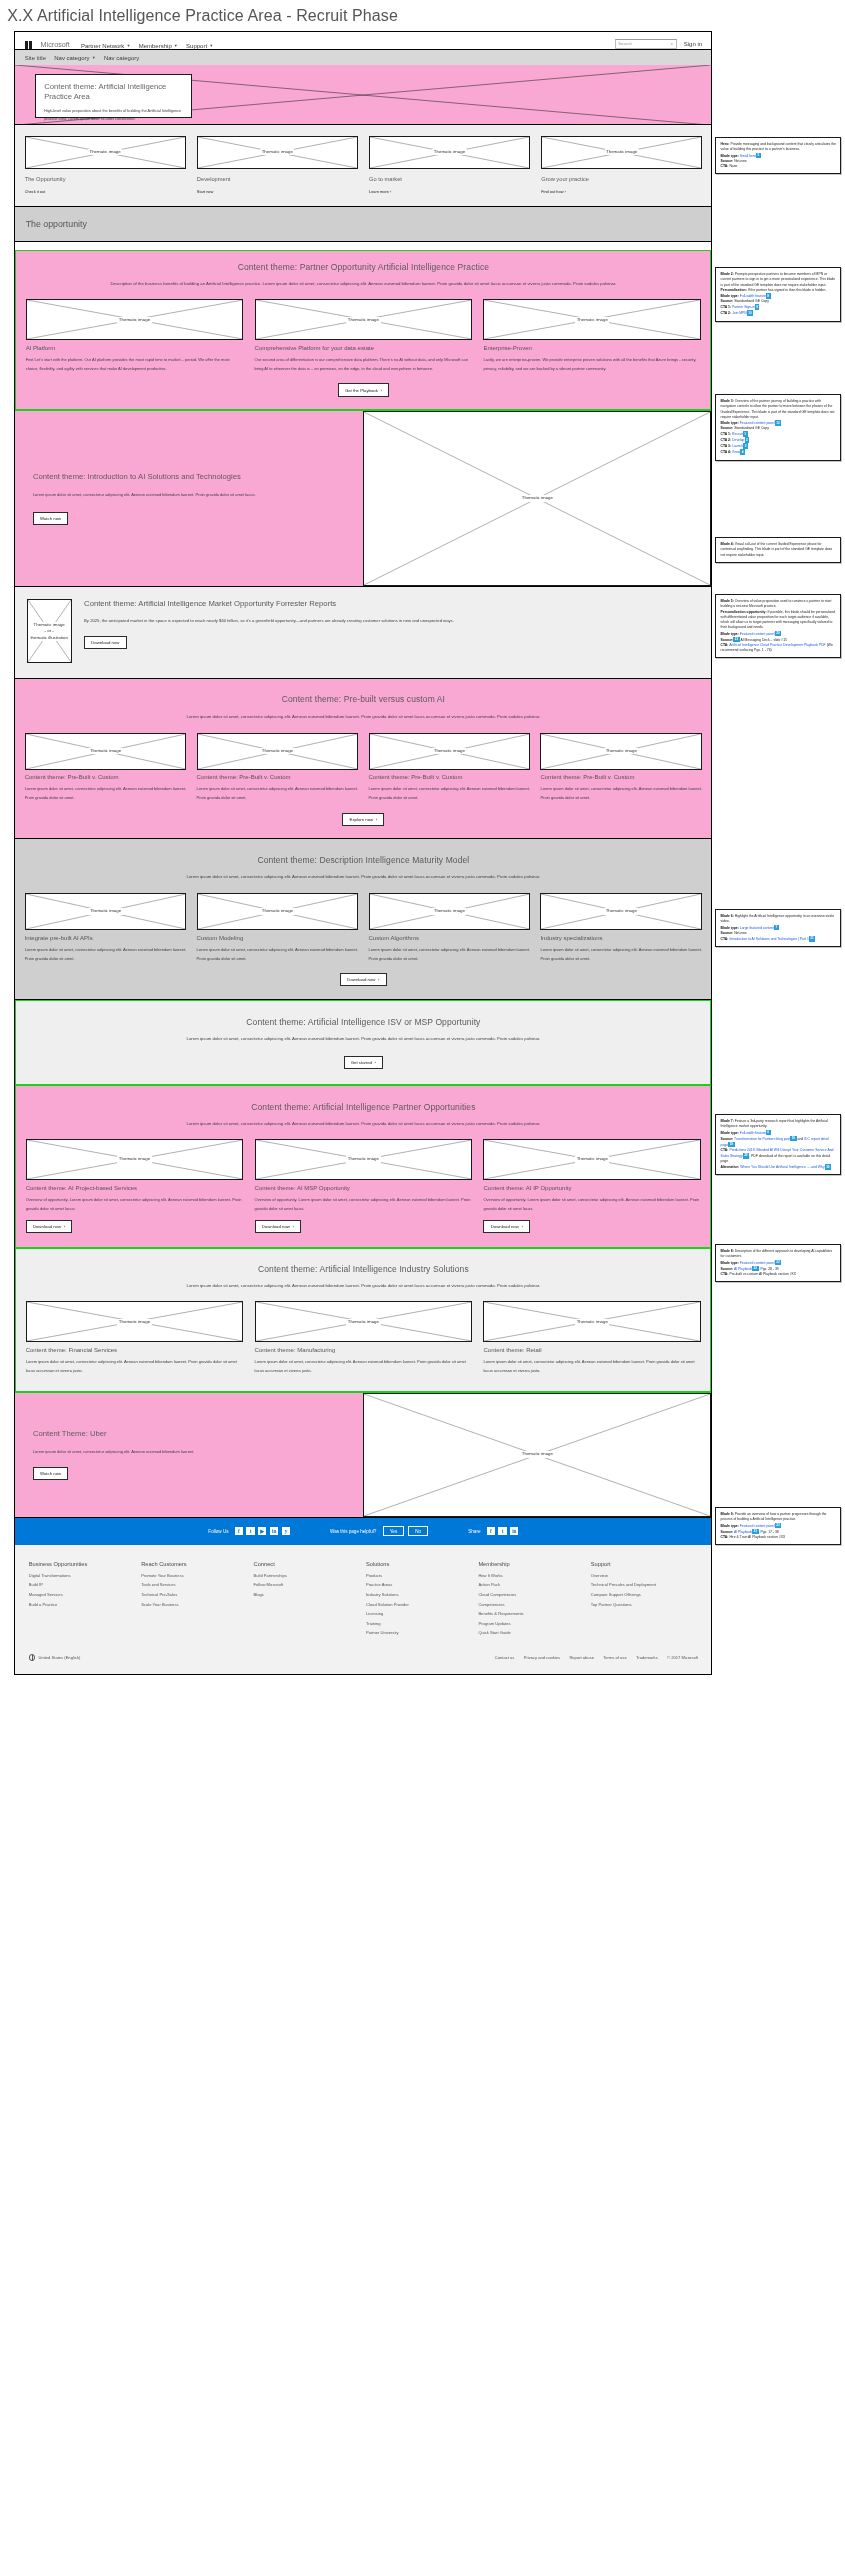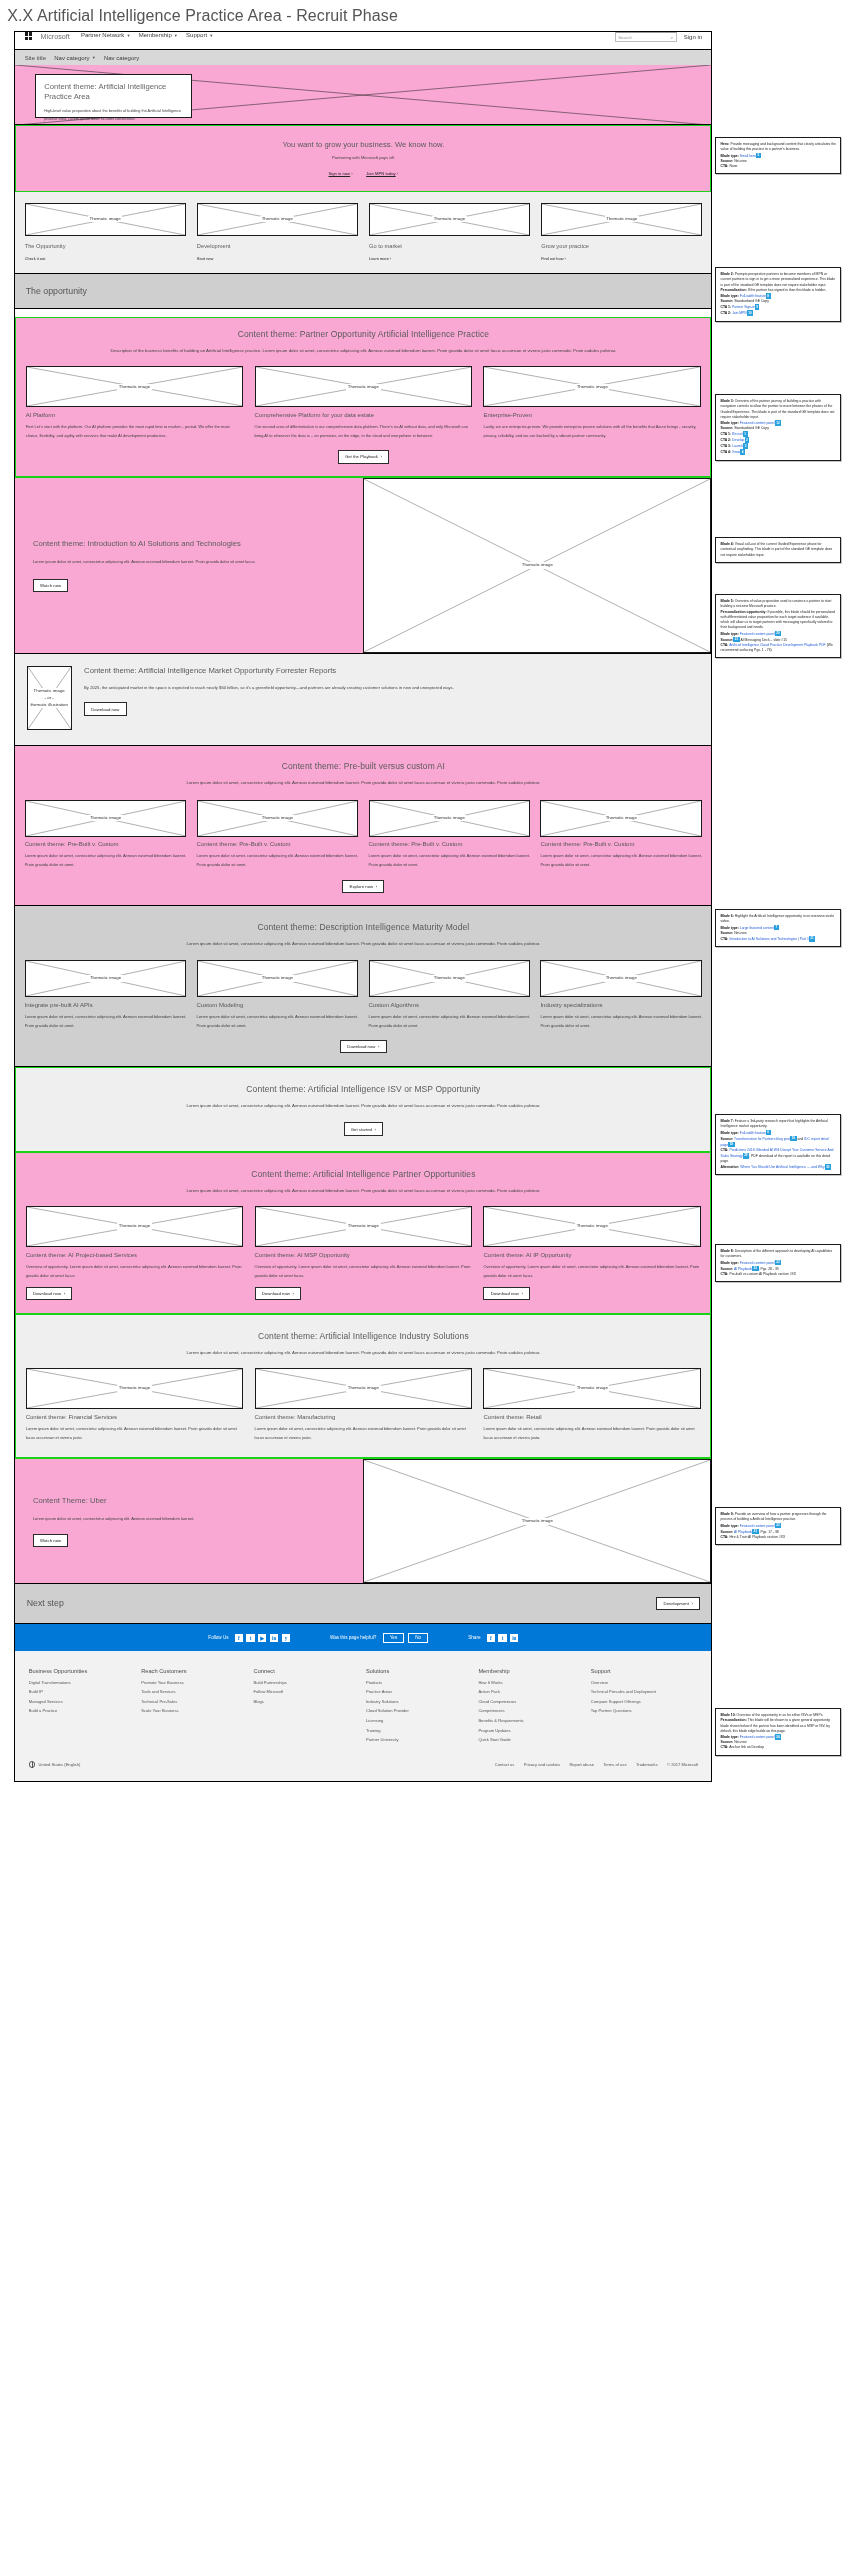--- a/index.html
+++ b/index.html
@@ -7,21 +7,21 @@
     width:845px; background:#ffffff;
     font-family:"Liberation Sans", sans-serif;
     color:#3a3a3a; -webkit-font-smoothing:antialiased;
   }
   .page-title { font-size:16px; font-weight:400; color:#555; padding:7.2px 0 6.2px 7.2px; letter-spacing:0.1px; }
   .layout { display:flex; align-items:flex-start; }
   .mock { width:698px; margin-left:14.4px; border:0.5px solid #000; background:#fff; }
   .annos { width:129px; margin-left:3.1px; position:relative; }
 
   
-  .msbar { height:17.5px; display:flex; align-items:flex-start; border-bottom:0.5px solid #000; padding:0 9.3px; gap:8.2px; }
+  .msbar { height:17.5px; display:flex; align-items:flex-end; border-bottom:0.5px solid #000; padding:0 9.3px; gap:8.2px; }
   .mslogo { width:7.7px;height:7.7px; display:grid; grid-template-columns:1fr 1fr; grid-template-rows:1fr 1fr; gap:0.8px; }
   .mslogo i { background:#1b1b1b; display:block; }
   .msword { font-size:7.2px; color:#6f6f6f; font-weight:400; margin-right:3.1px; }
   .msnav { font-size:6px; color:#3a3a3a; display:flex; align-items:center; gap:2.1px; }
   .chev { font-size:4.1px; color:#555; }
   .msbar-right { margin-left:auto; display:flex; align-items:center; gap:7.2px; }
   .searchbox { width:62px; height:9.8px; border:0.5px solid #bdbdbd; border-top:0.5px solid #9b9b9b; display:flex; align-items:center; padding:0 2.6px; font-size:4.4px; color:#9a9a9a; }
   .searchbox .mag { margin-left:auto; font-size:4.6px; color:#6b6b6b; }
   .signin { font-size:6px; color:#3a3a3a; }
   .sitebar { height:15.5px; background:#d8d8d8; display:flex; align-items:center; padding:0 9.3px; gap:8.2px; font-size:6px; color:#4a4a4a; }
@@ -160,28 +160,20 @@
     <svg class="xbox" viewBox="0 0 1353 117" preserveAspectRatio="none">
       <line x1="0" y1="0" x2="1353" y2="117" stroke="#1a1a1a" stroke-width="1"></line>
       <line x1="0" y1="117" x2="1353" y2="0" stroke="#1a1a1a" stroke-width="1"></line>
     </svg>
     <div class="card">
       <h1>Content theme: Artificial Intelligence Practice Area</h1>
       <p>High-level value proposition about the benefits of building the Artificial Intelligence practice area. Lorem ipsum dolor sit amet consectetur.</p>
     </div>
   </div>
 
-  <div class="sec white green grow">
-    <h3>You want to grow your business. We know how.</h3>
-    <div class="sub">Partnering with Microsoft pays off.</div>
-    <div class="links">
-      <span><a>Sign in now</a> <span class="ar">›</span></span>
-      <span><a>Join MPN today</a> <span class="ar">›</span></span>
-    </div>
-  </div>
 
   <div class="sec grey">
     <div class="journey">
       <div>
         <div class="ph">
               <svg viewBox="0 0 100 100" preserveAspectRatio="none">
                 <line x1="0" y1="0" x2="100" y2="100" stroke="#1a1a1a" stroke-width=".35" vector-effect="non-scaling-stroke"></line>
                 <line x1="0" y1="100" x2="100" y2="0" stroke="#1a1a1a" stroke-width=".35" vector-effect="non-scaling-stroke"></line>
               </svg>
               <span>Thematic image</span>
@@ -546,27 +538,20 @@
       <div class="right ph">
         <svg viewBox="0 0 100 100" preserveAspectRatio="none">
               <line x1="0" y1="0" x2="100" y2="100" stroke="#1a1a1a" stroke-width=".35" vector-effect="non-scaling-stroke"></line>
               <line x1="0" y1="100" x2="100" y2="0" stroke="#1a1a1a" stroke-width=".35" vector-effect="non-scaling-stroke"></line>
             </svg>
         <span>Thematic image</span>
       </div>
     </div>
   </div>
 
-  <div class="sec dgrey" style="padding:12.4px 11.3px 13.4px; display:flex; align-items:center;">
-    <h2 style="font-size:8.8px;font-weight:400;color:#555;">Next step</h2>
-    <span class="btn" style="margin-left:auto;background:#fff;">
-          <span>Development</span>
-          <span>›</span>
-        </span>
-  </div>
 
   <div class="fsocial">
     <div class="grp">
       <span class="lbl">Follow Us</span>
       <span class="sq">f</span>
       <span class="sq">t</span>
       <span class="sq">▶</span>
       <span class="sq">in</span>
       <span class="sq">y</span>
     </div>

